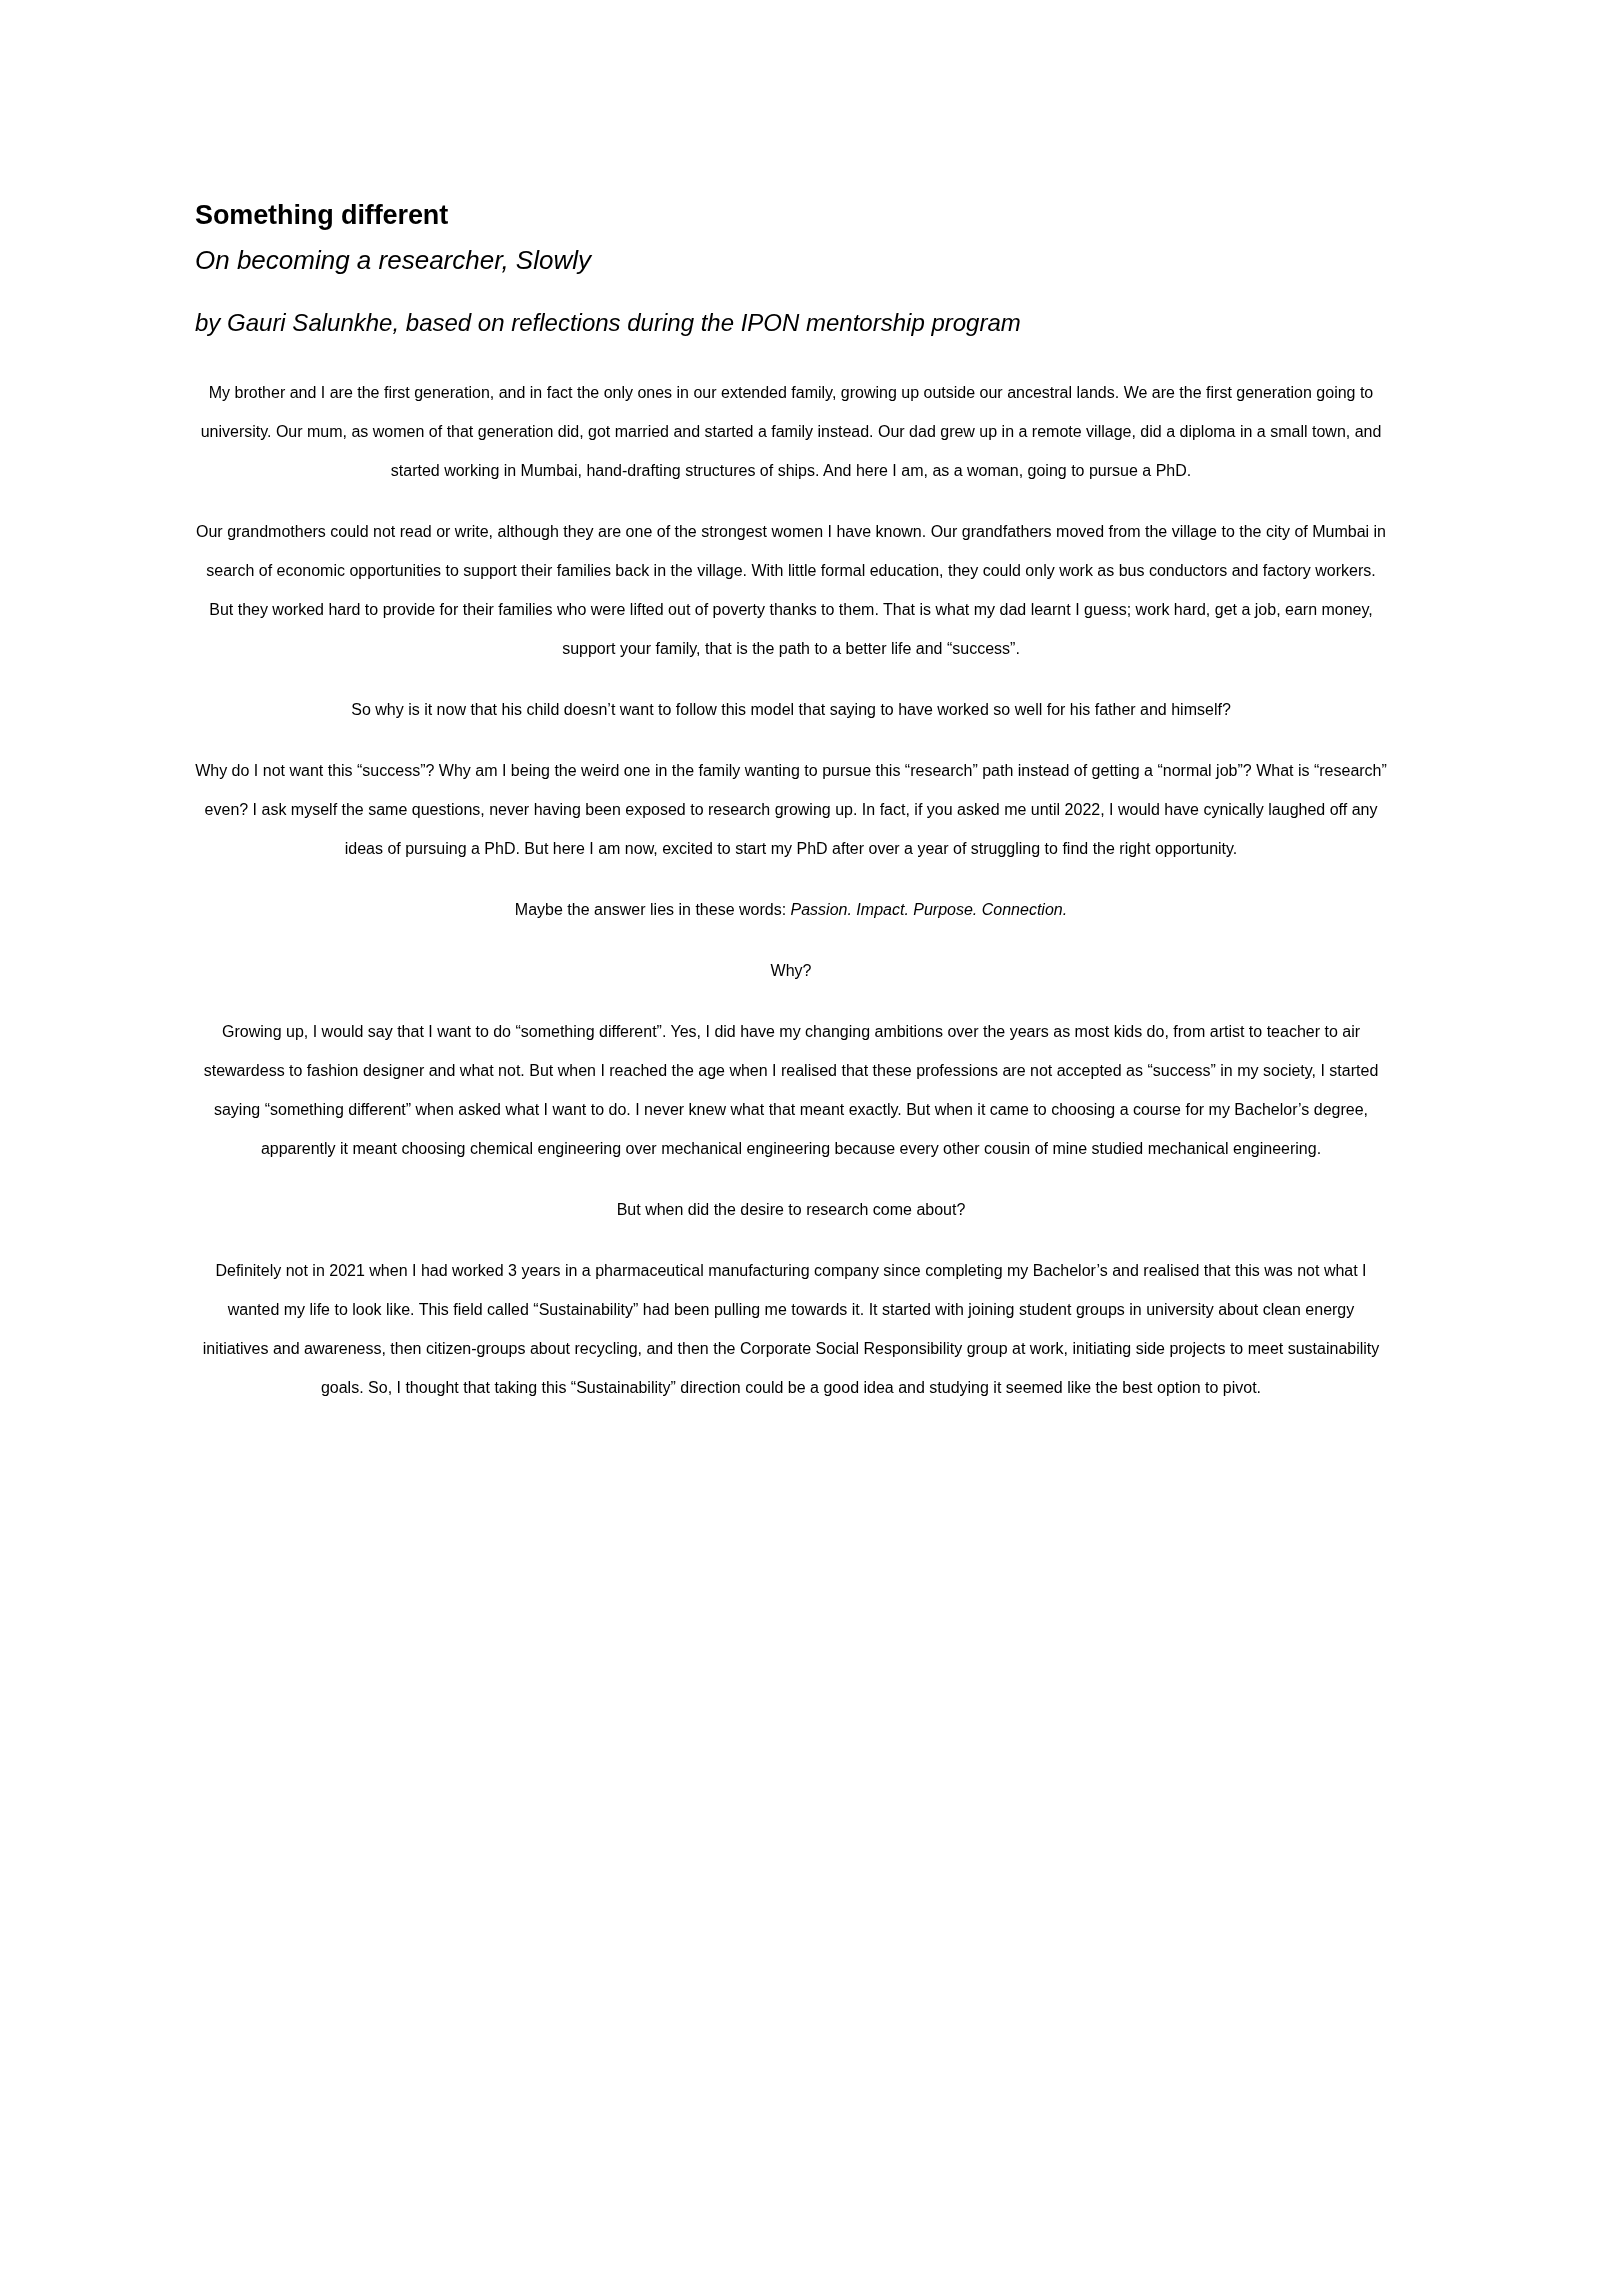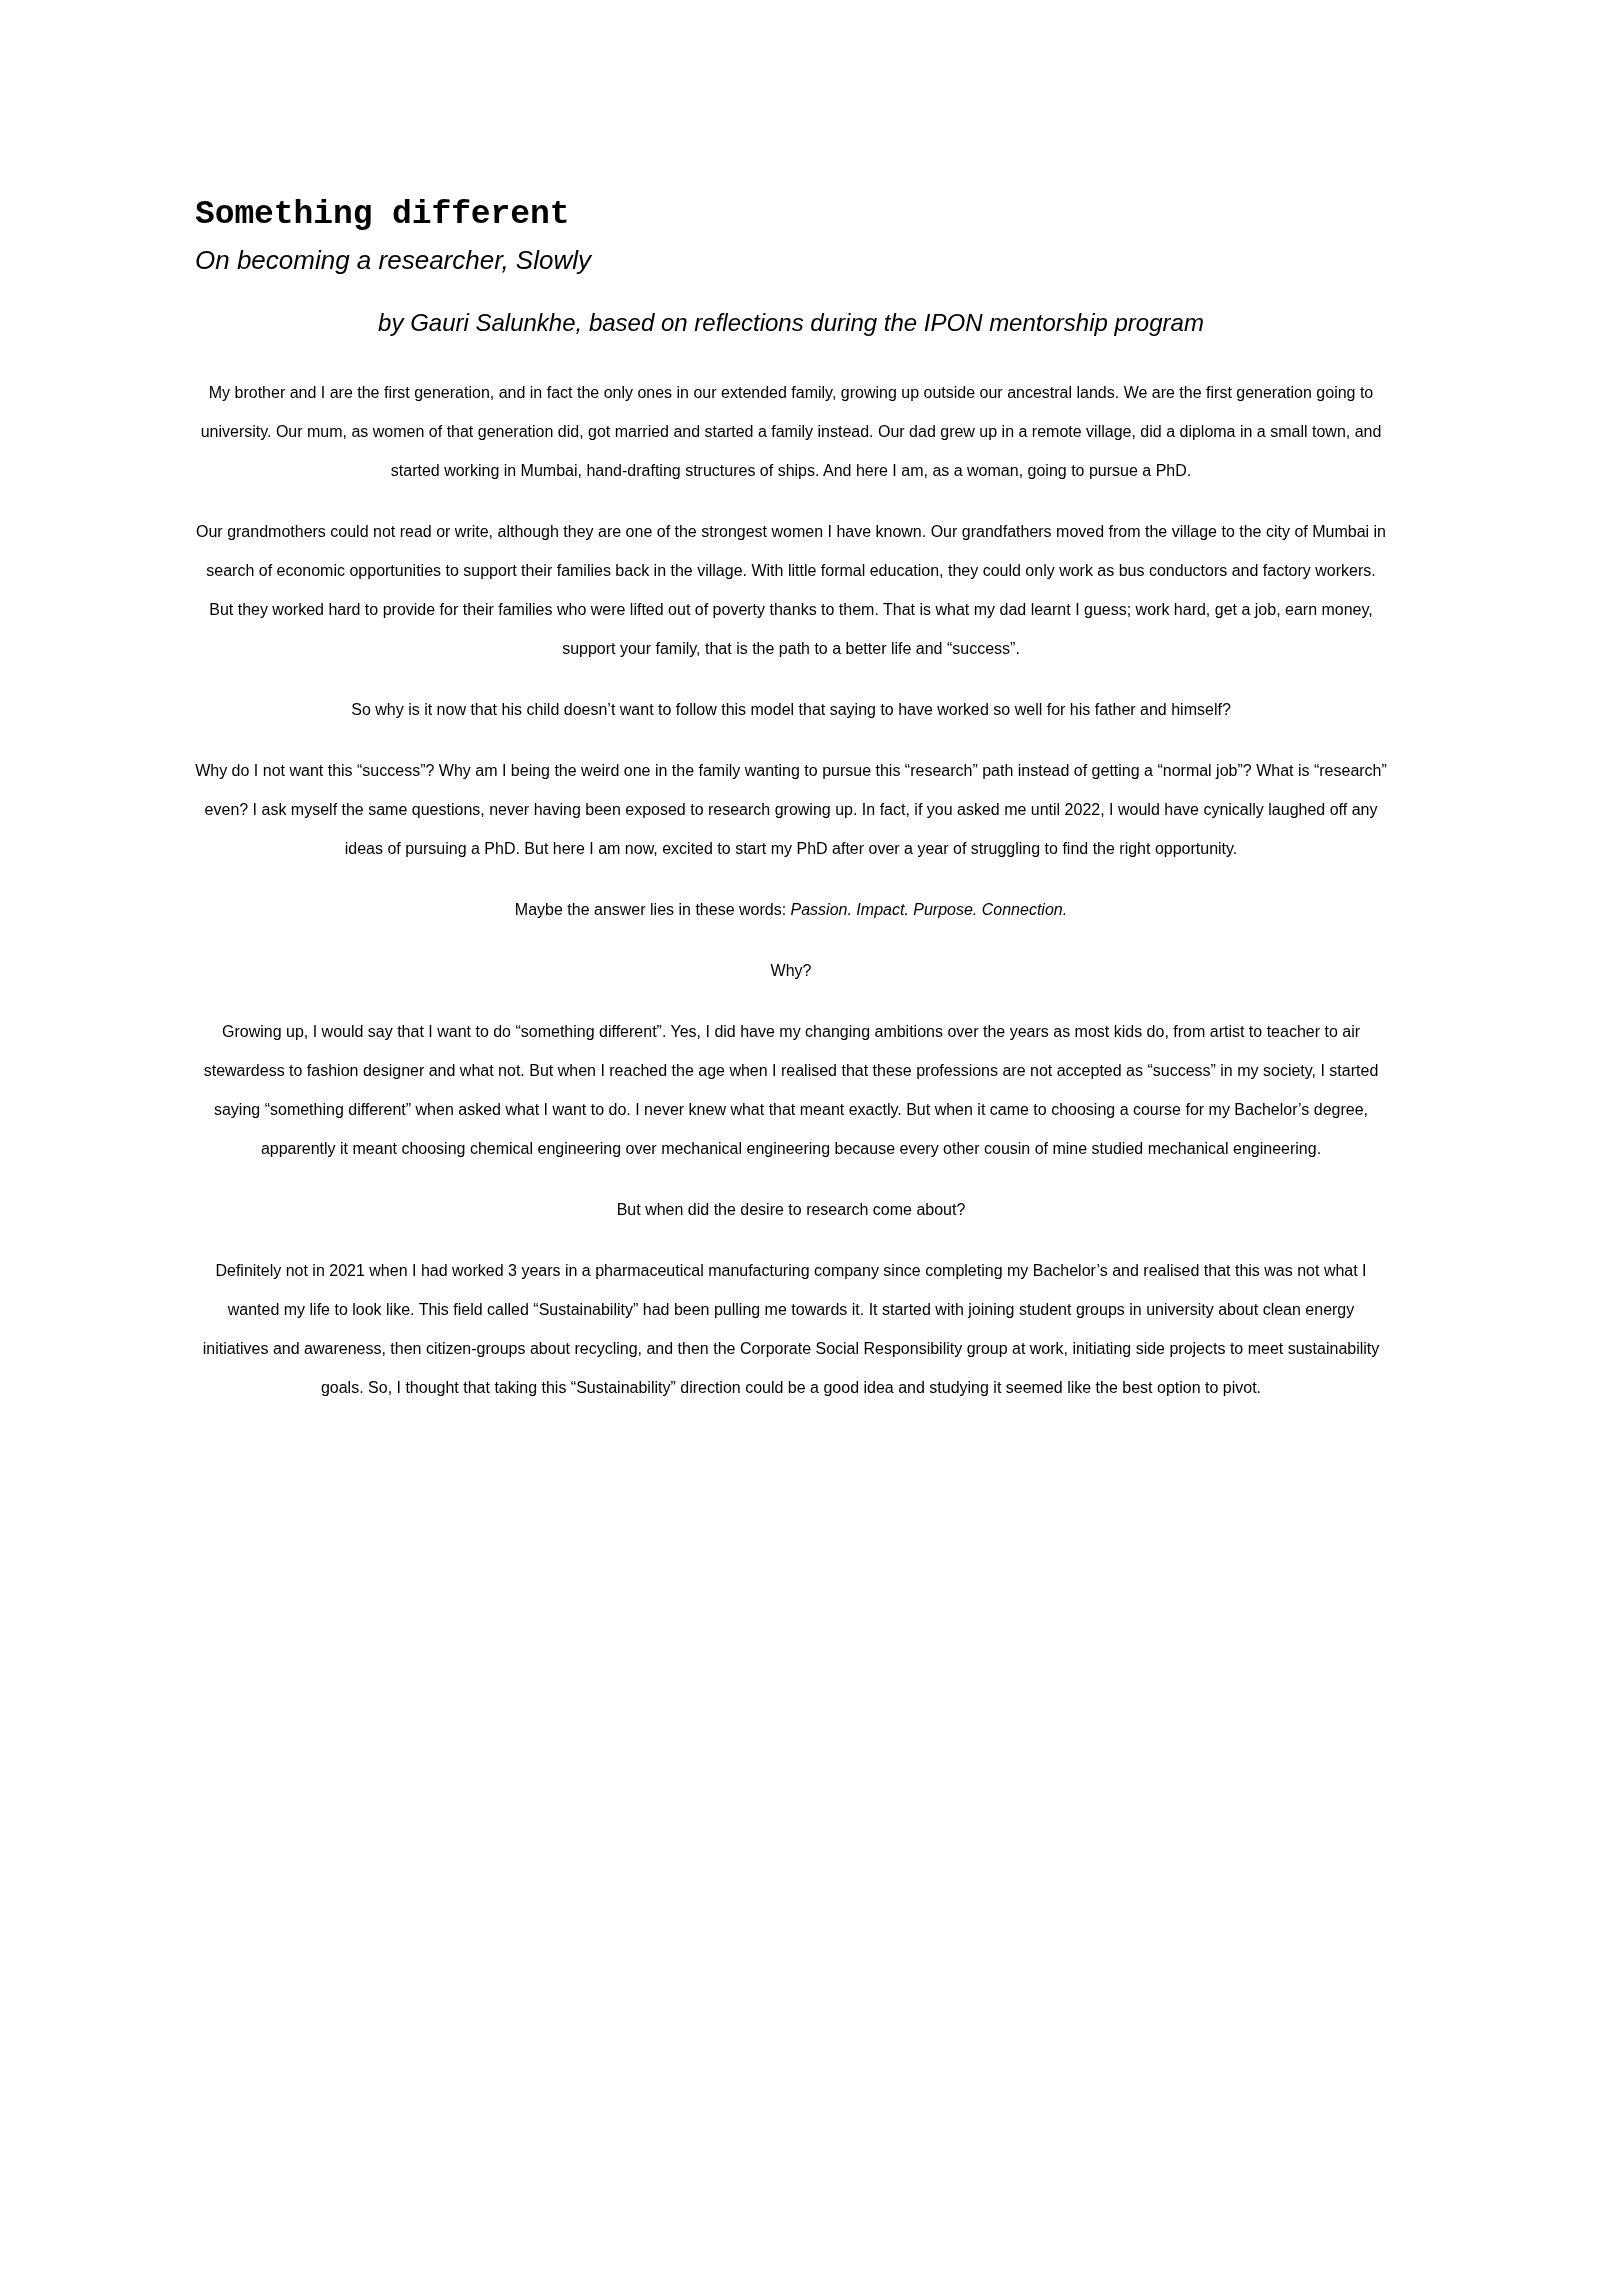--- a/index.html
+++ b/index.html
@@ -23,42 +23,40 @@
     height: 2284px;
     background: #ffffff;
     padding: 195px 229px 0px 195px;
   }
 
   .doc-body {
     width: 1192px;
   }
 
   .doc-title {
-    font-size: 33px;
+    font-size: 27px;
     line-height: 40px;
     font-weight: bold;
     letter-spacing: -0.1px;
     margin: 0 0 6.5px 0;
-    font-family: Liberation Mono, monospace;
   }
 
   .doc-subtitle {
     font-size: 26px;
     line-height: 36px;
     font-style: italic;
     font-weight: normal;
     margin: 4px 0 27px 0;
   }
 
   .doc-byline {
     font-size: 24px;
     line-height: 35px;
     font-style: italic;
     margin: 0 0 33px 0;
-    text-align: center;
   }
 
   p.para {
     font-size: 16px;
     line-height: 39px;
     margin: 0 0 22px 0;
     text-align: center;
     word-spacing: 0px;
     hyphens: none;
   }

